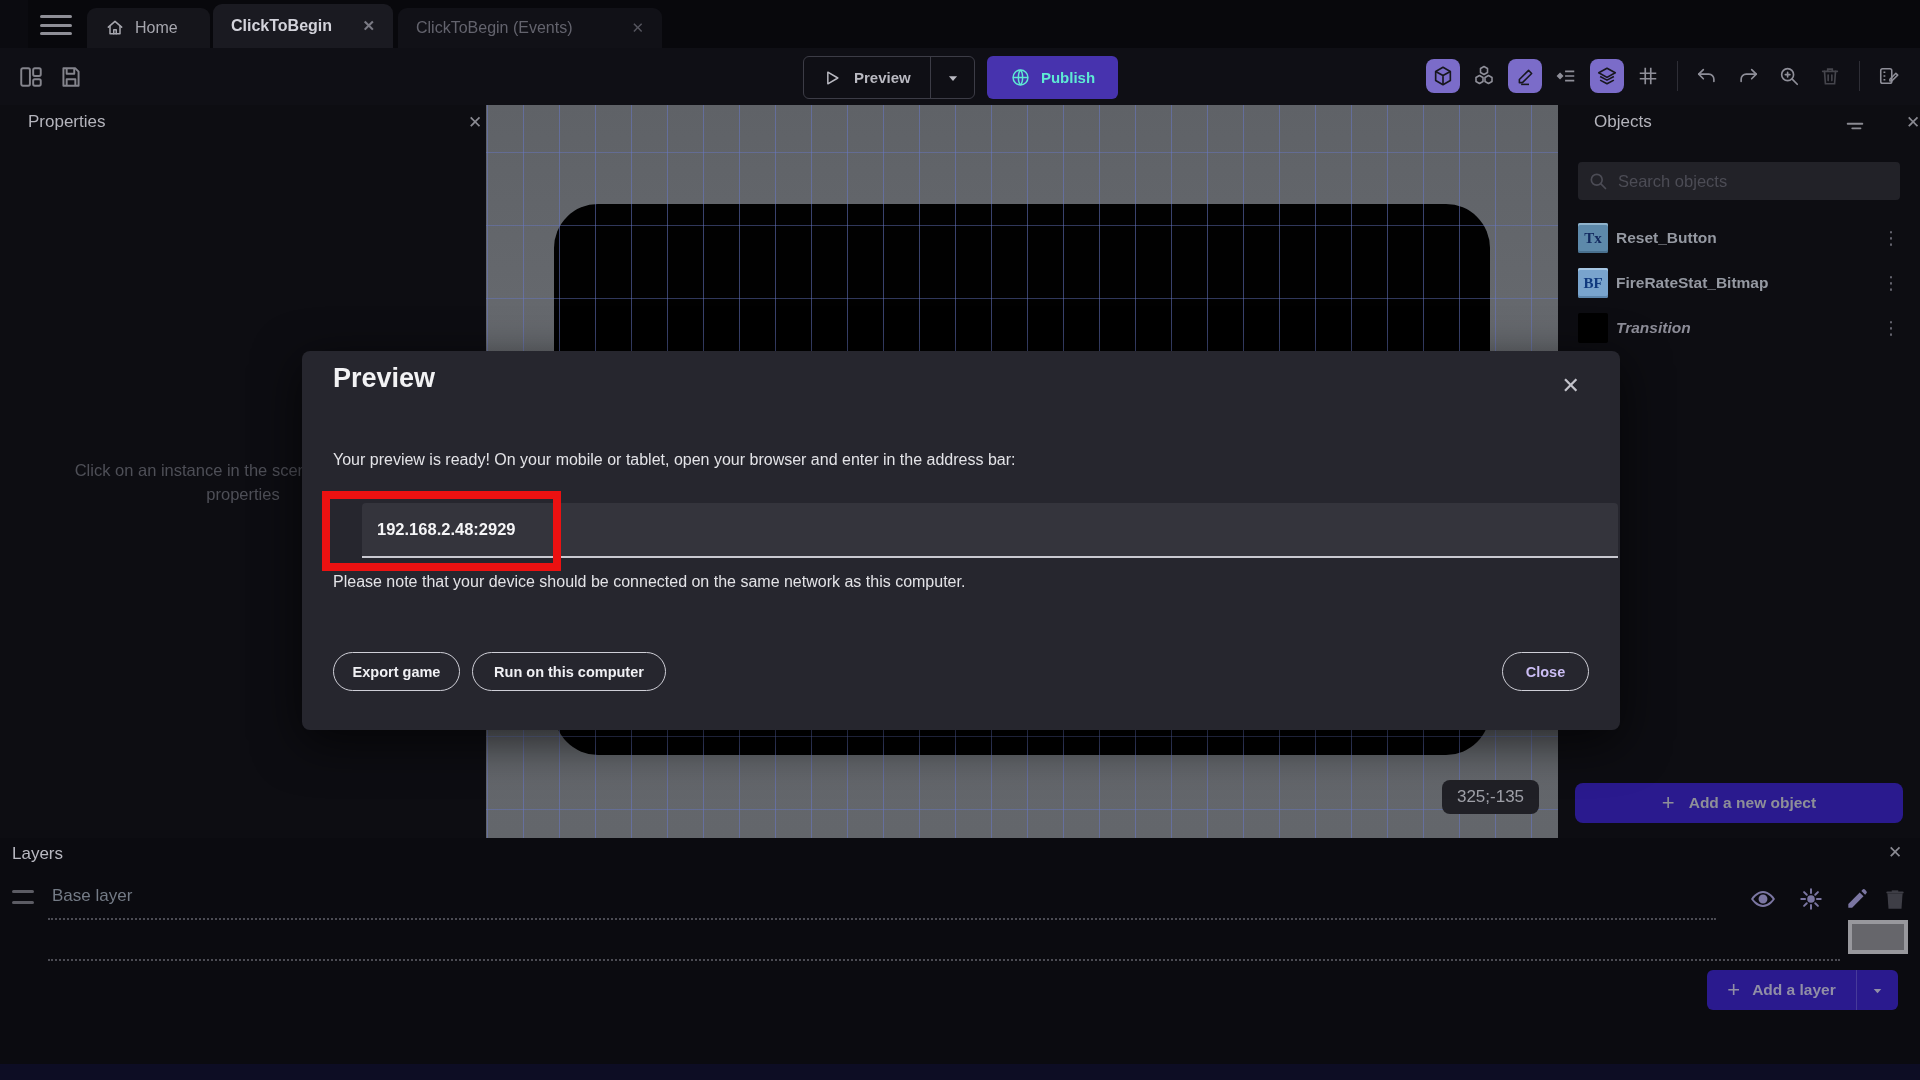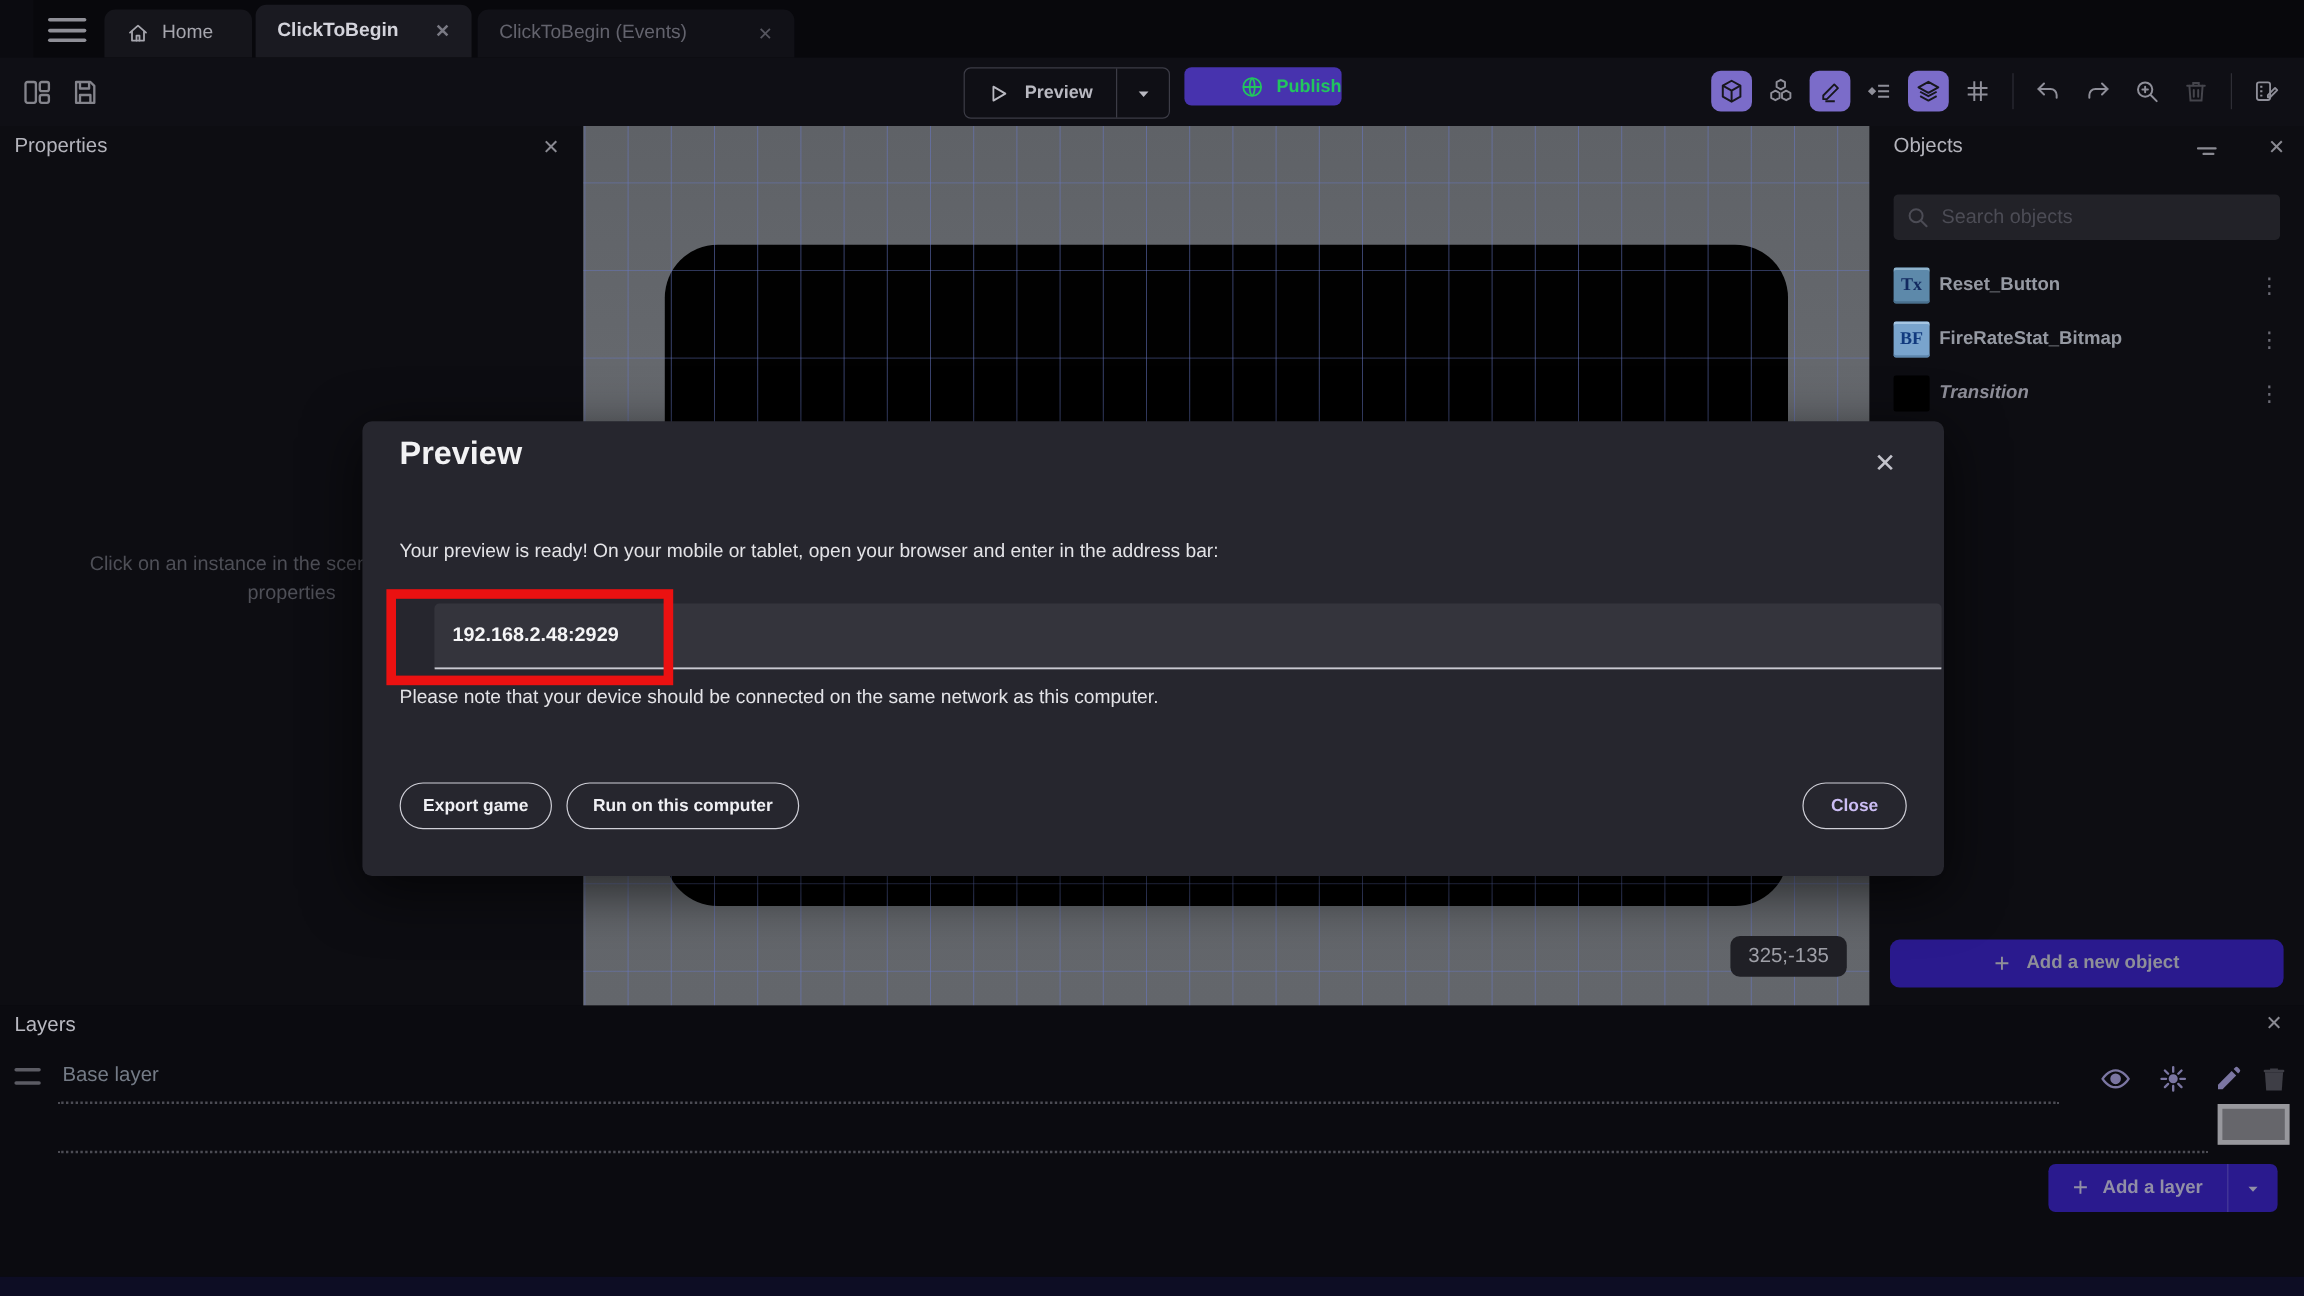--- a/index.html
+++ b/index.html
@@ -18,30 +18,30 @@
   .tab .tclose { font-size:15px; color:#7a7a84; margin-left:auto; cursor:pointer; }
   .tab.events .tclose { color:#55555e; }
   .ic { display:block; }
 
   
   .toolbar { position:absolute; left:0; top:48px; width:1920px; height:57px; background:#0f0f15; }
   .tbicon { position:absolute; width:26px; height:26px; color:#84848c; top:16px; cursor:pointer; }
   .btn-preview { position:absolute; left:803px; top:8px; width:172px; height:43px; border:1px solid #3c3c46; border-radius:6px; display:flex; align-items:center; color:#b9b9c1; cursor:pointer; }
   .btn-preview .main { display:flex; align-items:center; gap:12px; padding:0 18px; flex:1; font-size:15px; font-weight:bold; }
   .btn-preview .split { width:44px; height:100%; border-left:1px solid #3c3c46; display:flex; align-items:center; justify-content:center; }
-  .btn-publish { position:absolute; left:987px; top:8px; width:131px; height:32px; background:#4733ae; border-radius:6px; display:flex; align-items:center; justify-content:flex-end; gap:10px; color:#22c55e; font-size:15px; font-weight:bold; cursor:pointer; }
+  .btn-publish { position:absolute; left:987px; top:8px; width:131px; height:43px; background:#4733ae; border-radius:6px; display:flex; align-items:center; justify-content:center; gap:10px; color:#5eead4; font-size:15px; font-weight:bold; cursor:pointer; }
   .iconstrip { position:absolute; right:14px; top:11px; display:flex; align-items:center; gap:7px; }
   .tool { width:34px; height:34px; border-radius:8px; display:flex; align-items:center; justify-content:center; color:#8f8f99; cursor:pointer; }
   .tool.hl { background:#7b6cc9; color:#17171d; }
   .tool.dim { color:#45454c; }
   .vdiv { width:1px; height:30px; background:#2e2e36; margin:0 5px; }
 
   
   .panel { position:absolute; top:105px; height:733px; background:#0d0d12; }
-  .panel-head { position:absolute; left:0; top:0; width:100%; height:34px; }
+  .panel-head { position:absolute; left:16px; top:0; width:100%; height:34px; }
   .panel-title { position:absolute; left:12px; top:7px; font-size:17px; color:#b4b4bc; }
   .phx { position:absolute; top:7px; font-size:17px; color:#8a8a92; cursor:pointer; }
 
   .properties { left:0; width:486px; }
   .prop-empty { position:absolute; left:0; top:353px; width:486px; padding:0 44px; text-align:center; font-size:16.5px; line-height:24px; color:#4e4f57; }
 
   
   .canvas { position:absolute; left:486px; top:105px; width:1072px; height:733px; background:linear-gradient(#5f6267 0%, #686b70 40%, #63666b 100%); overflow:hidden; cursor:crosshair; }
   .shape { position:absolute; left:68px; top:99px; width:936px; height:551px; background:#010101; border-radius:44px; }
   .gridlines { position:absolute; inset:0; pointer-events:none;

